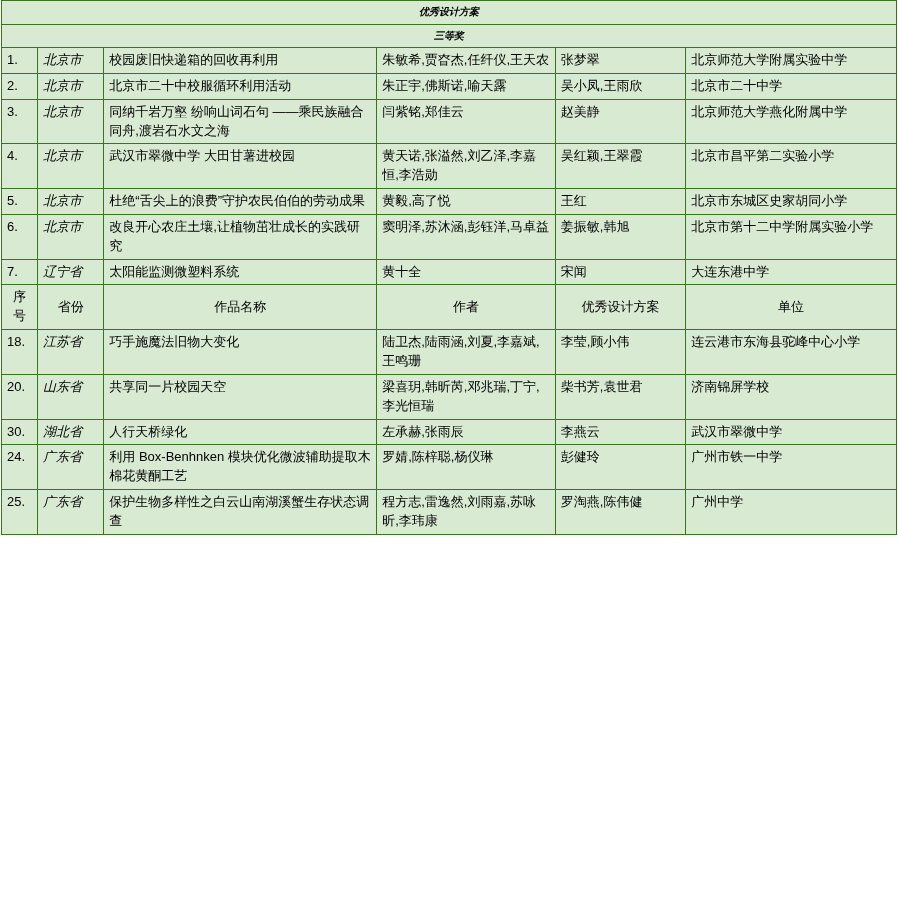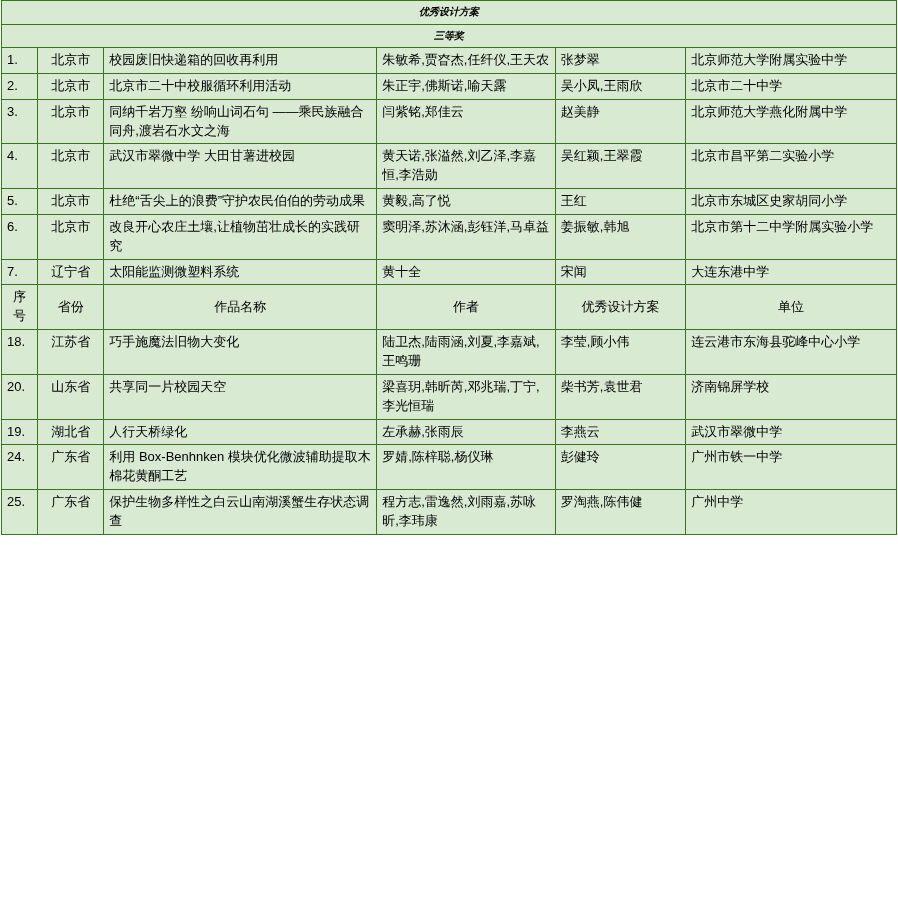--- a/index.html
+++ b/index.html
@@ -55,21 +55,21 @@
     font-size: 13px;
   }
   .col-no     { width: 36px; }
   .col-prov   { width: 66px; }
   .col-title  { width: 272px; }
   .col-author { width: 178px; }
   .col-teach  { width: 130px; }
   .col-unit   { width: 210px; }
 
   td.num { text-align: left; padding-left: 6px; vertical-align: top; }
-  td.prov { text-align: center; padding-left: 6px; vertical-align: top; }
+  td.prov { text-align: left; padding-left: 6px; vertical-align: top; font-style: italic; }
 
   
   tr.highlight td {
     position: relative;
   }
   .hl-box {
     position: absolute;
     border: 4px solid #f1a413;
     pointer-events: none;
     box-sizing: border-box;
@@ -175,21 +175,21 @@
         <td class="num">20.</td>
         <td class="prov">山东省</td>
         <td>共享同一片校园天空</td>
         <td>梁喜玥,韩昕芮,邓兆瑞,丁宁,李光恒瑞</td>
         <td>柴书芳,袁世君</td>
         <td>济南锦屏学校</td>
       </tr>
 
 
       <tr>
-        <td class="num">19.</td>
+        <td class="num">30.</td>
         <td class="prov">湖北省</td>
         <td>人行天桥绿化</td>
         <td>左承赫,张雨辰</td>
         <td>李燕云</td>
         <td>武汉市翠微中学</td>
       </tr>
       <tr>
         <td class="num">24.</td>
         <td class="prov">广东省</td>
         <td>利用 Box-Benhnken 模块优化微波辅助提取木棉花黄酮工艺</td>

